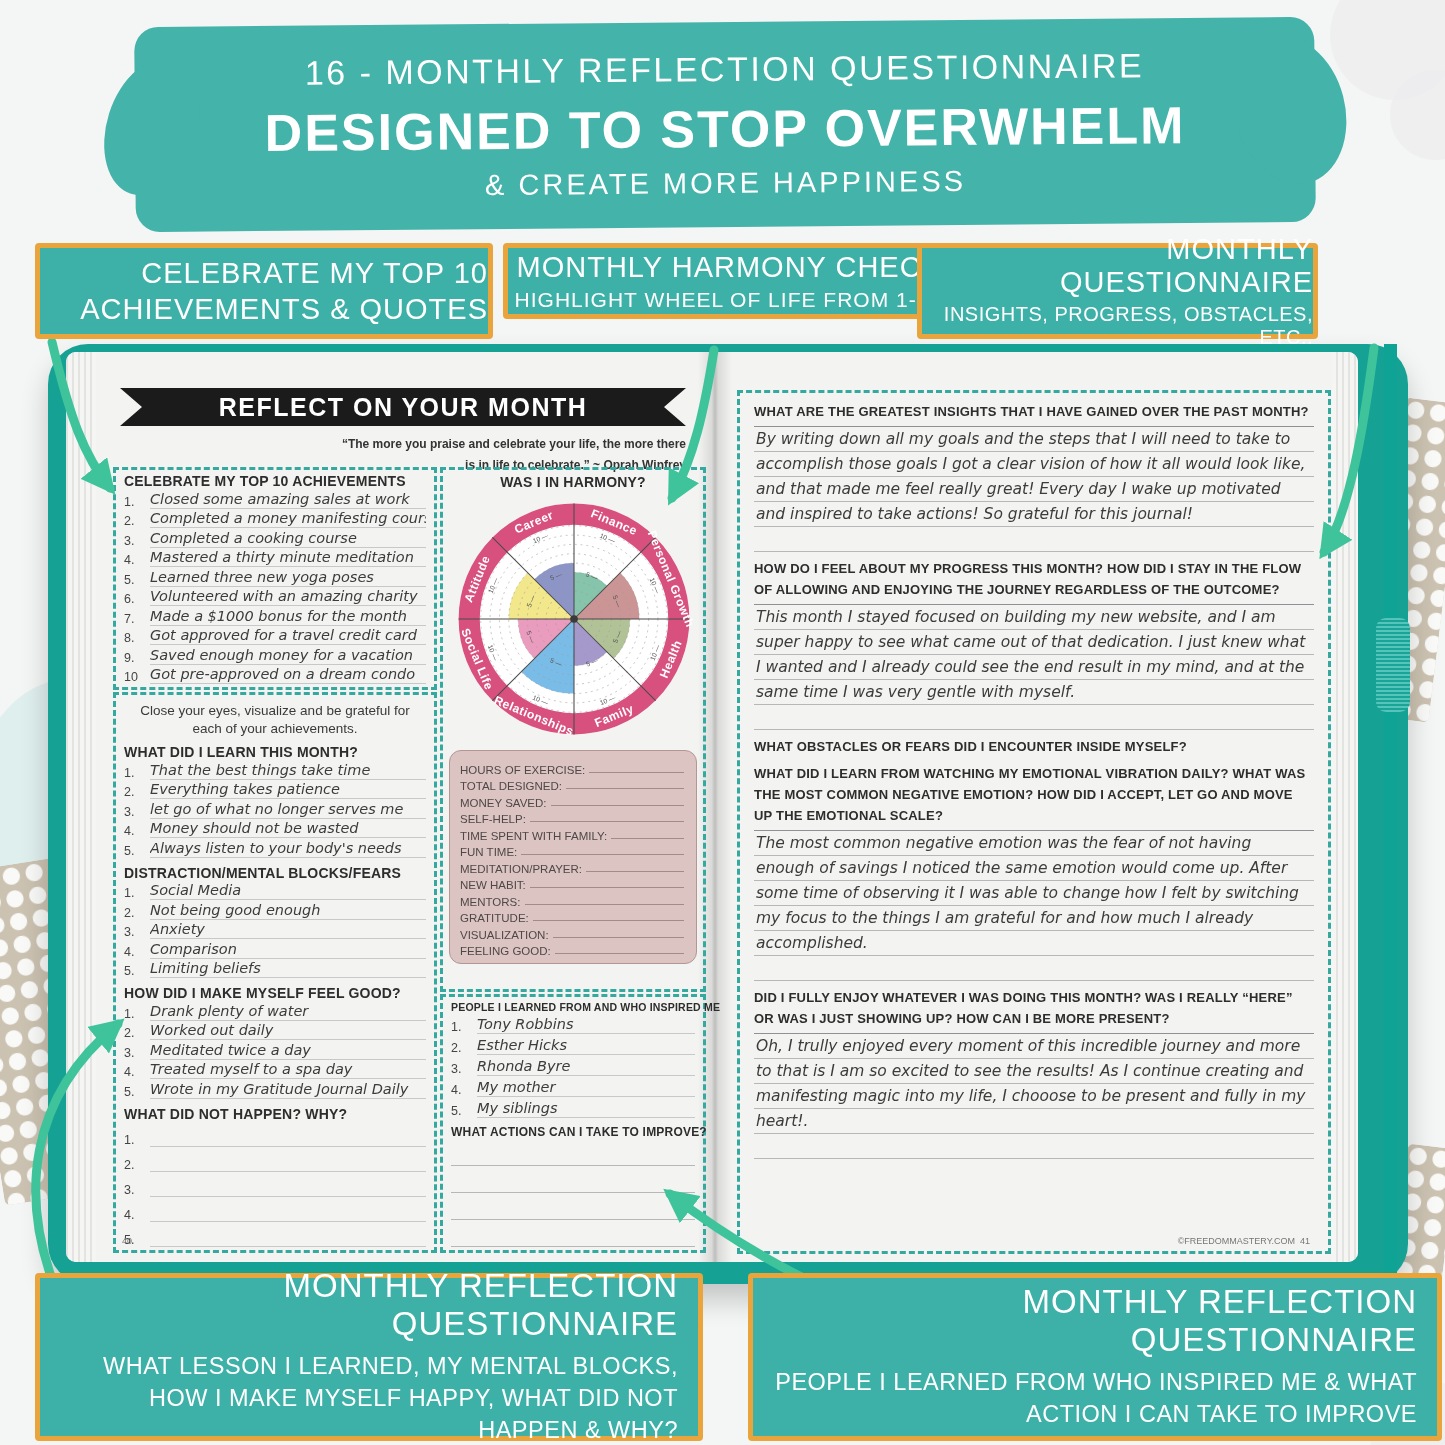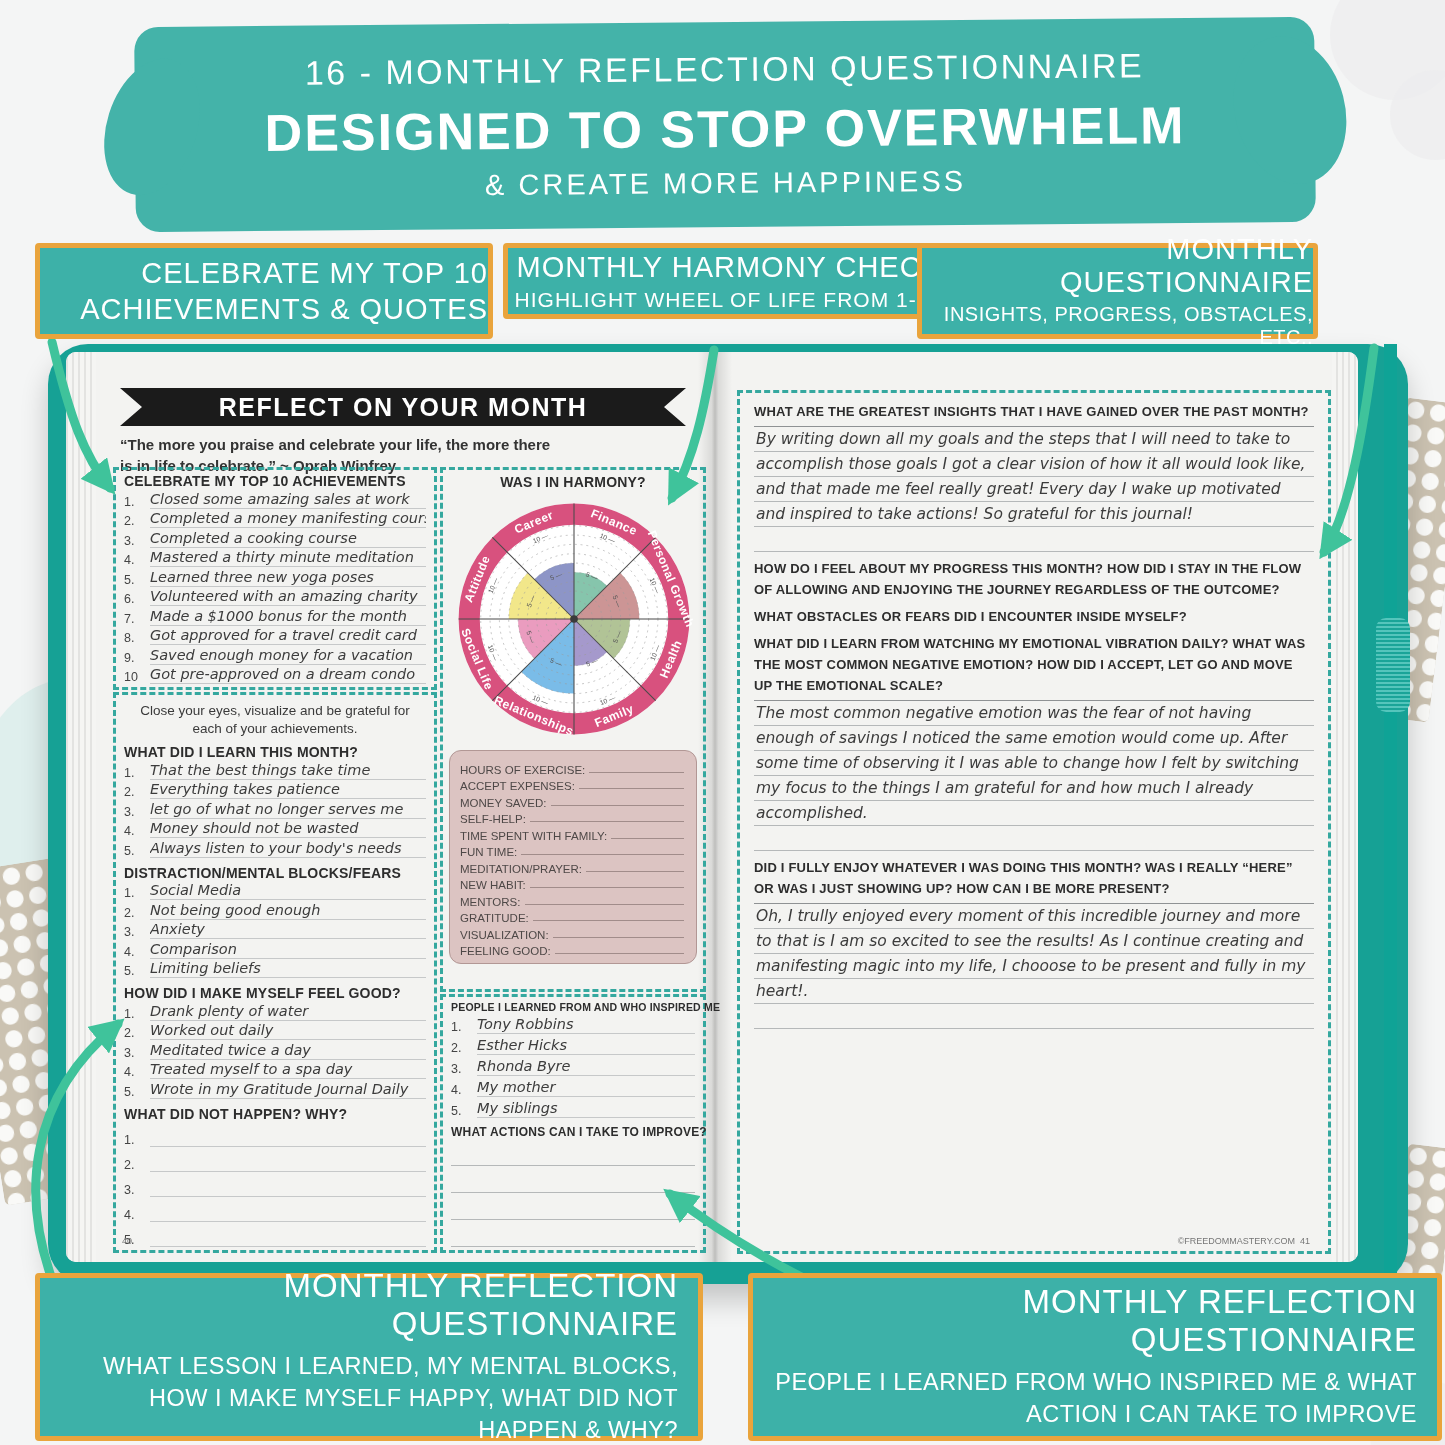--- a/index.html
+++ b/index.html
@@ -53,21 +53,21 @@
          background:repeating-linear-gradient(90deg,#f5f5f3 0 4px,#e3e3e1 4px 6px);}
   .spine{position:absolute;left:698px;top:352px;width:34px;height:910px;z-index:2;
          background:linear-gradient(90deg,rgba(0,0,0,0) 0%,rgba(0,0,0,.10) 40%,rgba(0,0,0,.22) 50%,rgba(0,0,0,.10) 60%,rgba(0,0,0,0) 100%);}
   .band{position:absolute;left:1384px;top:344px;width:13px;height:940px;background:#0fa396;z-index:3;}
   .loop{position:absolute;left:1376px;top:618px;width:34px;height:94px;background:#1cb2a5;border-radius:10px;
         z-index:3;background-image:repeating-linear-gradient(180deg,rgba(255,255,255,.25) 0 2px,rgba(0,0,0,.08) 2px 4px);}
   
   .ribbon{position:absolute;left:120px;top:388px;width:566px;height:38px;background:#1b1b1b;z-index:3;
           color:#fff;font-size:25px;font-weight:bold;letter-spacing:1.5px;display:flex;align-items:center;
           justify-content:center;clip-path:polygon(0 0,100% 0,calc(100% - 22px) 50%,100% 100%,0 100%,22px 50%);}
-  .quote{position:absolute;left:120px;top:434px;width:566px;text-align:left;font-size:15px;font-weight:bold;
+  .quote{position:absolute;left:120px;top:434px;width:566px;text-align:right;font-size:12px;font-weight:bold;
          color:#333;line-height:21px;z-index:3;}
   .dashbox{position:absolute;border:3px dashed #35a89f;box-sizing:border-box;z-index:3;}
   .boxA{left:113px;top:467px;width:324px;height:223px;padding:3px 8px;}
   .boxB{left:113px;top:692px;width:324px;height:561px;padding:5px 8px;}
   .boxC{left:440px;top:467px;width:266px;height:525px;padding:4px 6px;}
   .boxD{left:440px;top:994px;width:266px;height:259px;padding:4px 8px;}
   .boxQ{left:737px;top:390px;width:594px;height:864px;padding:8px 14px;}
   .h-sec{font-size:14px;font-weight:bold;color:#2d2d2d;letter-spacing:.2px;}
   .h-center{text-align:center;}
   .hw{font-family:"DejaVu Sans",sans-serif;font-style:italic;color:#3c3c3c;}
@@ -343,21 +343,21 @@
         <text x="95.1" y="45.8" fill="#555" font-size="7" text-anchor="middle" dominant-baseline="central" transform="rotate(337.5 95.10692463695113 45.76066422562087)">10 —</text>
         <circle cx="130" cy="130" r="4" fill="#3b3b3b"></circle>
       </svg>
     <div class="stats">
       <div>
           <div class="stat-row">
             <span class="stat-label">HOURS OF EXERCISE:</span>
             <span class="stat-line"></span>
           </div>
           <div class="stat-row">
-            <span class="stat-label">ACCEPT EXPENSES:</span>
+            <span class="stat-label">TOTAL DESIGNED:</span>
             <span class="stat-line"></span>
           </div>
           <div class="stat-row">
             <span class="stat-label">MONEY SAVED:</span>
             <span class="stat-line"></span>
           </div>
           <div class="stat-row">
             <span class="stat-label">SELF-HELP:</span>
             <span class="stat-line"></span>
           </div>
@@ -433,20 +433,21 @@
   <div class="pagenum" style="left:122px;top:1236px;">40</div>
 
   <div class="dashbox boxQ">
     <div>
         <div class="qa-block">
           <div class="q-text">WHAT ARE THE GREATEST INSIGHTS THAT I HAVE GAINED OVER THE PAST MONTH?</div>
           <div class="a-text hw">By writing down all my goals and the steps that I will need to take to accomplish those goals I got a clear vision of how it all would look like, and that made me feel really great! Every day I wake up motivated and inspired to take actions! So grateful for this journal!</div>
         </div>
         <div class="qa-block">
           <div class="q-text">HOW DO I FEEL ABOUT MY PROGRESS THIS MONTH? HOW DID I STAY IN THE FLOW OF ALLOWING AND ENJOYING THE JOURNEY REGARDLESS OF THE OUTCOME?</div>
+          <div class="a-text hw">This month I stayed focused on building my new website, and I am super happy to see what came out of that dedication. I just knew what I wanted and I already could see the end result in my mind, and at the same time I was very gentle with myself.</div>
         </div>
         <div class="qa-block">
           <div class="q-text">WHAT OBSTACLES OR FEARS DID I ENCOUNTER INSIDE MYSELF?</div>
         </div>
         <div class="qa-block">
           <div class="q-text">WHAT DID I LEARN FROM WATCHING MY EMOTIONAL VIBRATION DAILY? WHAT WAS THE MOST COMMON NEGATIVE EMOTION? HOW DID I ACCEPT, LET GO AND MOVE UP THE EMOTIONAL SCALE?</div>
           <div class="a-text hw">The most common negative emotion was the fear of not having enough of savings I noticed the same emotion would come up. After some time of observing it I was able to change how I felt by switching my focus to the things I am grateful for and how much I already accomplished.</div>
         </div>
         <div class="qa-block">
           <div class="q-text">DID I FULLY ENJOY WHATEVER I WAS DOING THIS MONTH? WAS I REALLY “HERE” OR WAS I JUST SHOWING UP? HOW CAN I BE MORE PRESENT?</div>

